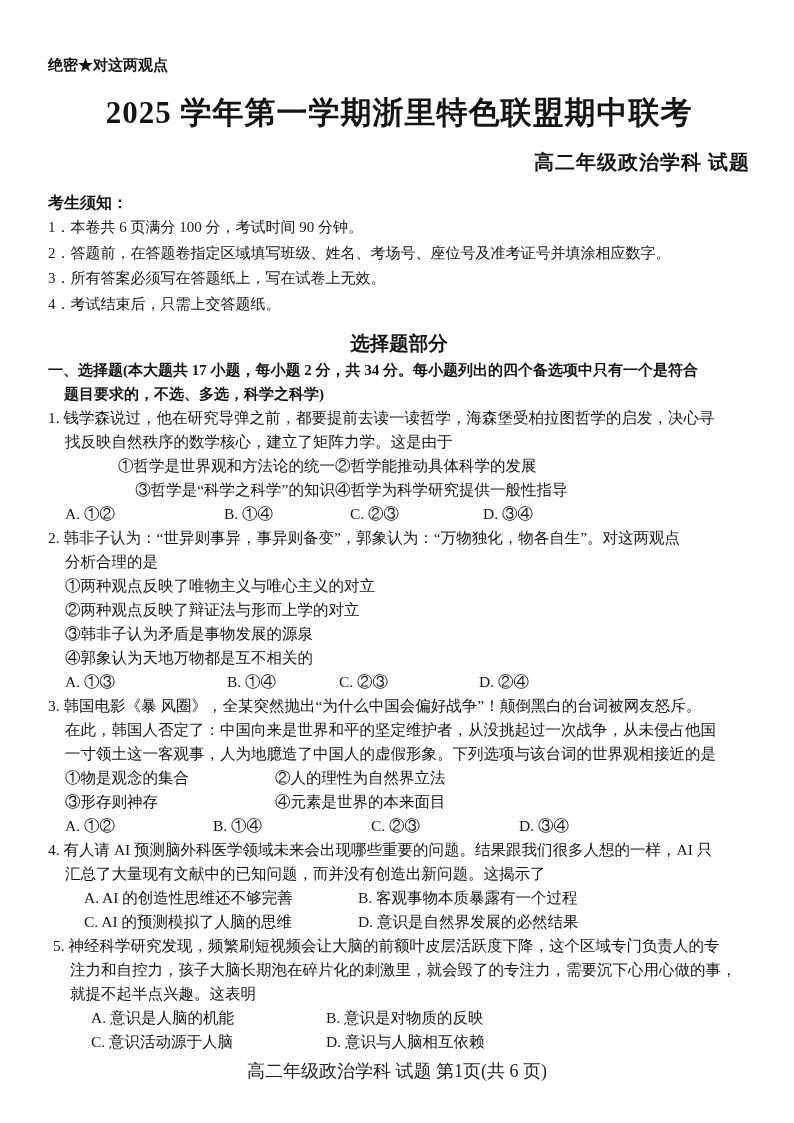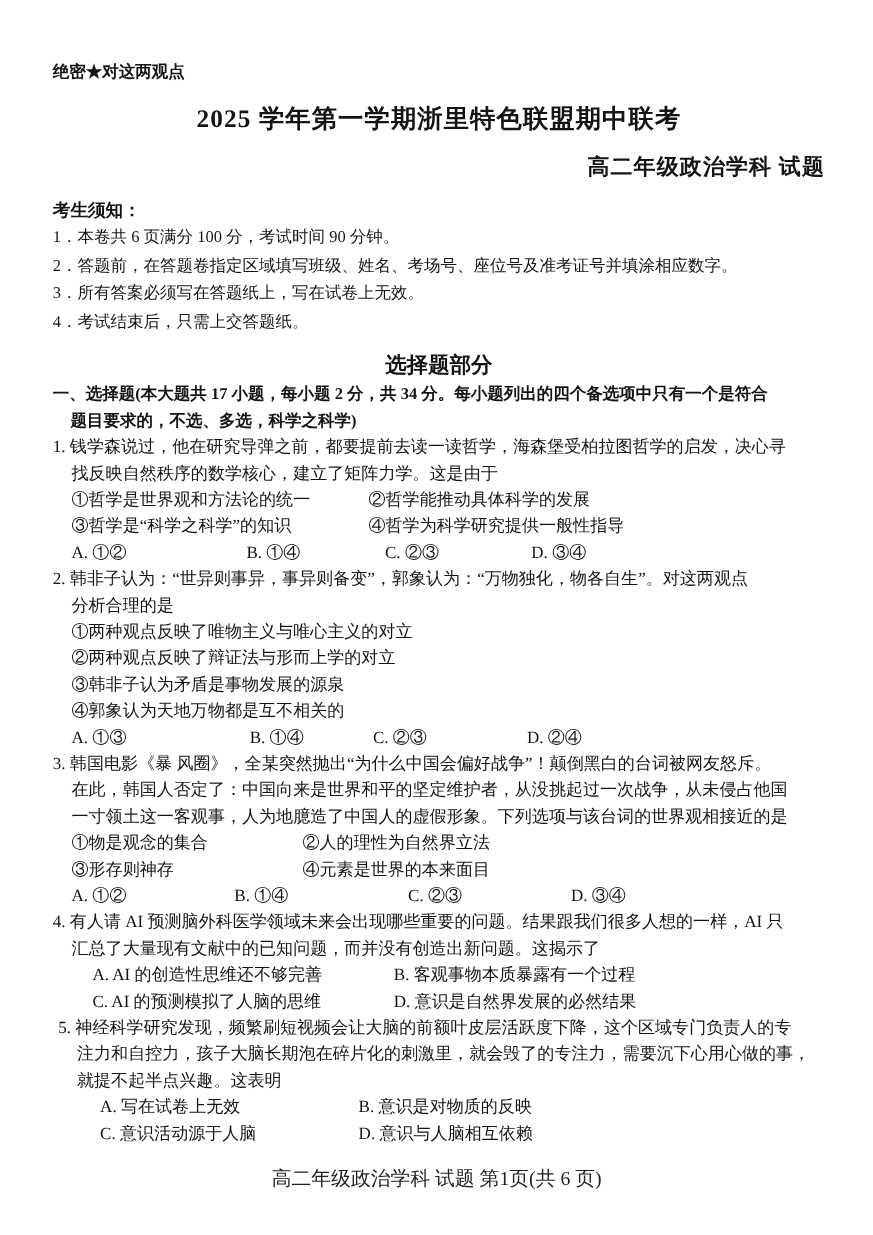--- a/index.html
+++ b/index.html
@@ -3,37 +3,37 @@
 <meta charset="utf-8">
 <style>
   html,body{margin:0;padding:0;}
   body{
     width:794px;height:1123px;position:relative;background:#ffffff;
     font-family:"Liberation Serif","DejaVu Serif",serif;
     color:#141414;overflow:hidden;
   }
   .page{padding:56px 44px 0 48px;}
   .secrecy{font-size:15px;font-weight:bold;}
-  .title{ text-align:center;font-size:23px;font-weight:bold;margin-top:17px;letter-spacing:1px;}
+  .title{ text-align:center;font-size:31px;font-weight:bold;margin-top:17px;letter-spacing:1px;}
   .subtitle{text-align:right;font-size:20px;font-weight:bold;margin-top:15px;letter-spacing:1px;}
   .notice-heading{font-size:16px;font-weight:bold;margin-top:15px;line-height:24px;}
   .notice-item{font-size:15px;line-height:25.5px;}
   .section-title{text-align:center;font-size:19.5px;font-weight:bold;margin-top:13px;line-height:28px;}
   .intro-line{font-size:15px;font-weight:bold;line-height:24px;}
   .intro-line.cont{padding-left:16px;}
   .q{font-size:15.5px;line-height:24px;}
   .ql{white-space:nowrap;}
   .cont{padding-left:17px;}
   .row{display:flex;padding-left:17px;}
   .row span{white-space:nowrap;}
   .row2{display:flex;padding-left:36px;}
   .row2 span{white-space:nowrap;}
   .q5{margin-left:5px;}
   .q5 .row2{padding-left:38px;}
-  .w270{width:270px;display:inline-block;}
+  .w270{width:270px;display:inline-block;text-align:right;}
   .w210{width:210px;display:inline-block;}
   .w159{width:159px;display:inline-block;}
   .w126{width:126px;display:inline-block;}
   .w133{width:133px;display:inline-block;}
   .w162{width:162px;display:inline-block;}
   .w112{width:112px;display:inline-block;}
   .w140{width:140px;display:inline-block;}
   .w148{width:148px;display:inline-block;}
   .w158{width:158px;display:inline-block;}
   .w274{width:274px;display:inline-block;}
@@ -127,21 +127,21 @@
       <span class="w274">C. AI 的预测模拟了人脑的思维</span>
       <span>D. 意识是自然界发展的必然结果</span>
     </div>
   </div>
 
   <div class="q q5">
     <div class="ql">5. 神经科学研究发现，频繁刷短视频会让大脑的前额叶皮层活跃度下降，这个区域专门负责人的专</div>
     <div class="ql cont">注力和自控力，孩子大脑长期泡在碎片化的刺激里，就会毁了的专注力，需要沉下心用心做的事，</div>
     <div class="ql cont">就提不起半点兴趣。这表明</div>
     <div class="row2">
-      <span class="w235">A. 写在试卷上无效</span>
+      <span class="w235">A. 意识是人脑的机能</span>
       <span>B. 意识是对物质的反映</span>
     </div>
     <div class="row2">
       <span class="w235">C. 意识活动源于人脑</span>
       <span>D. 意识与人脑相互依赖</span>
     </div>
   </div>
 
 </div>
 

